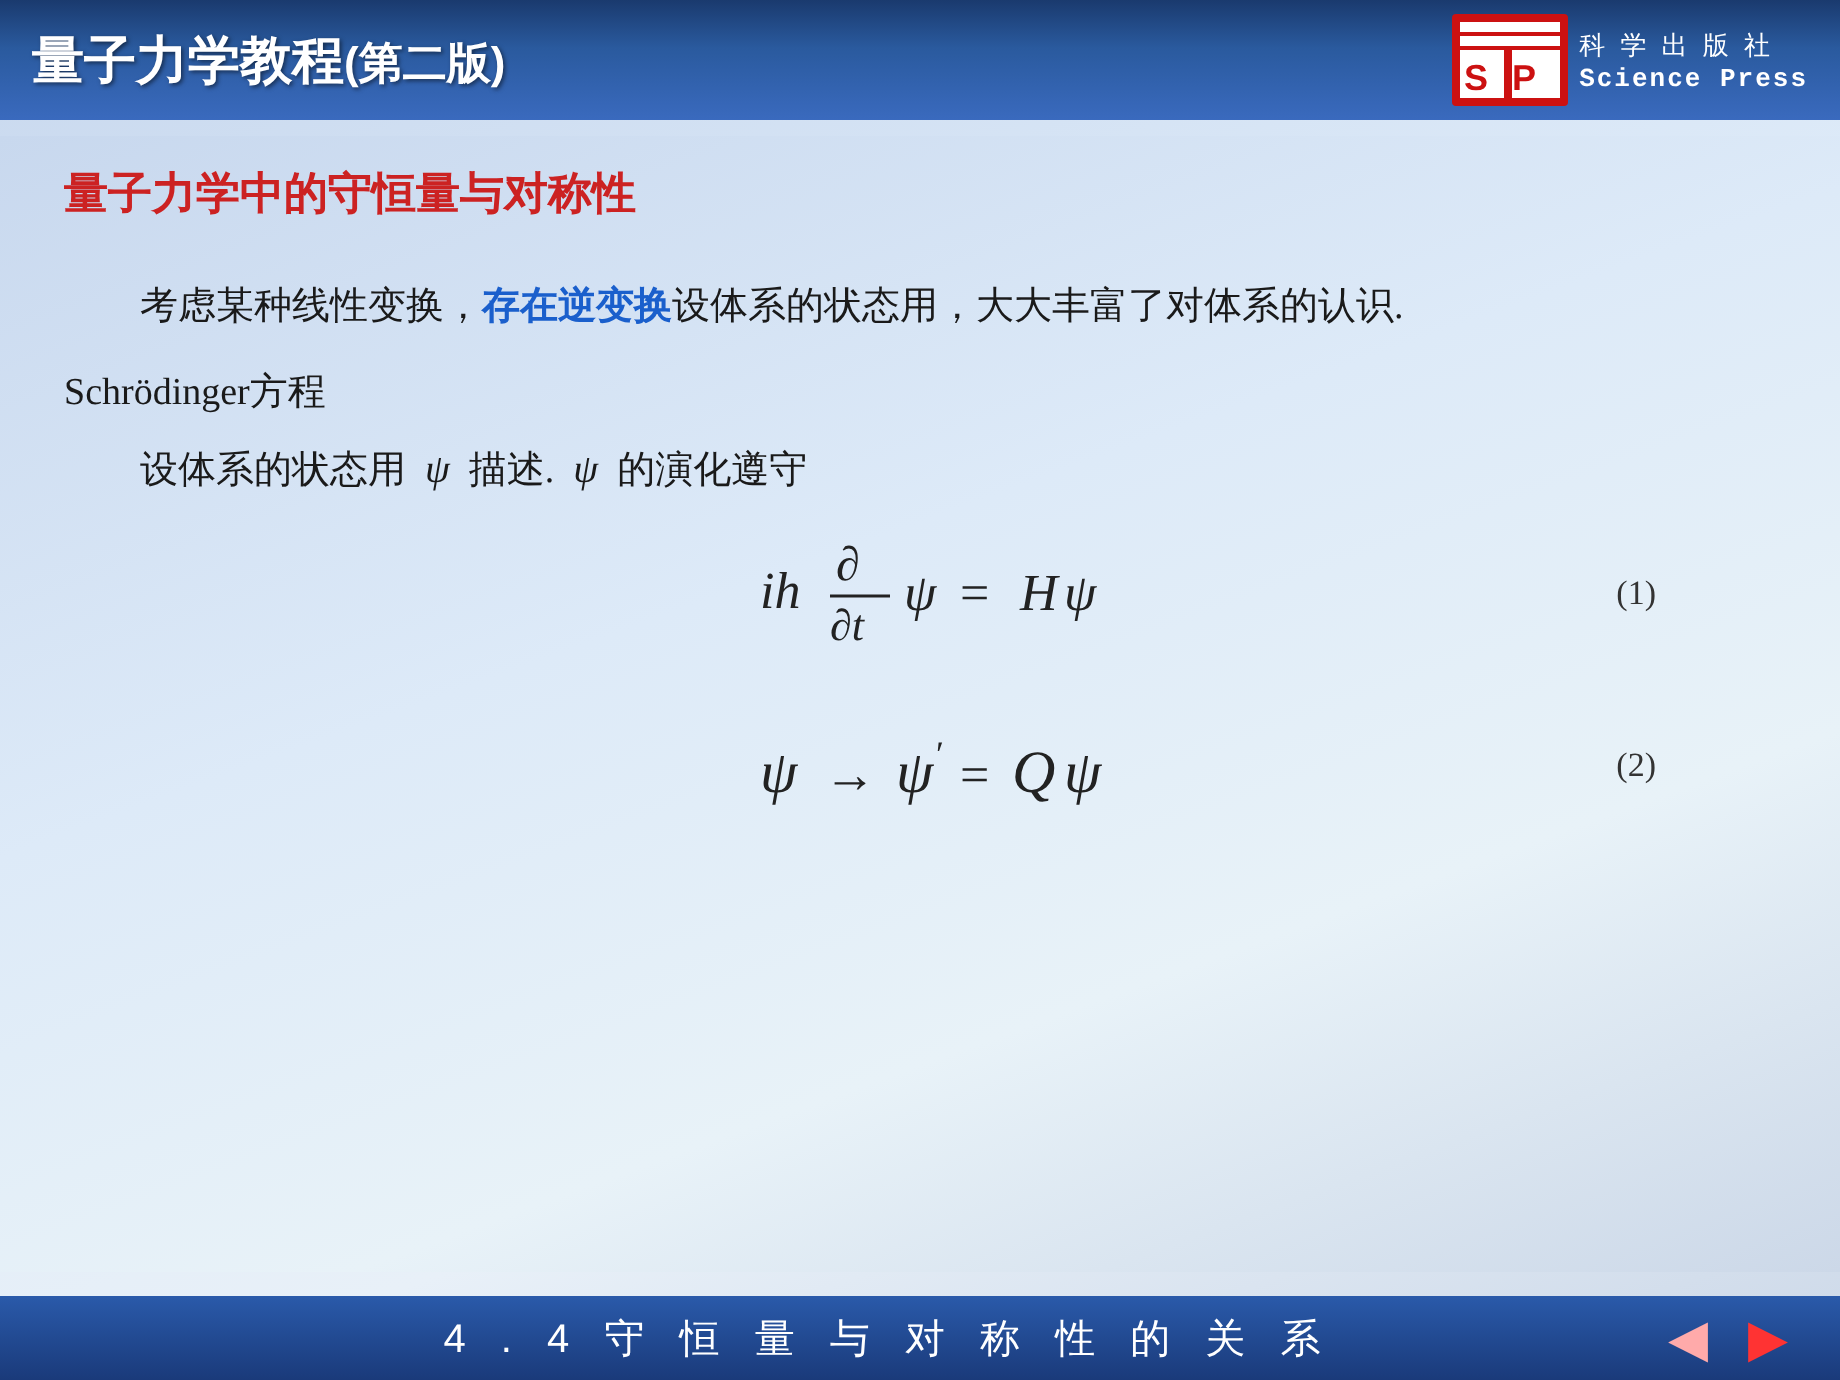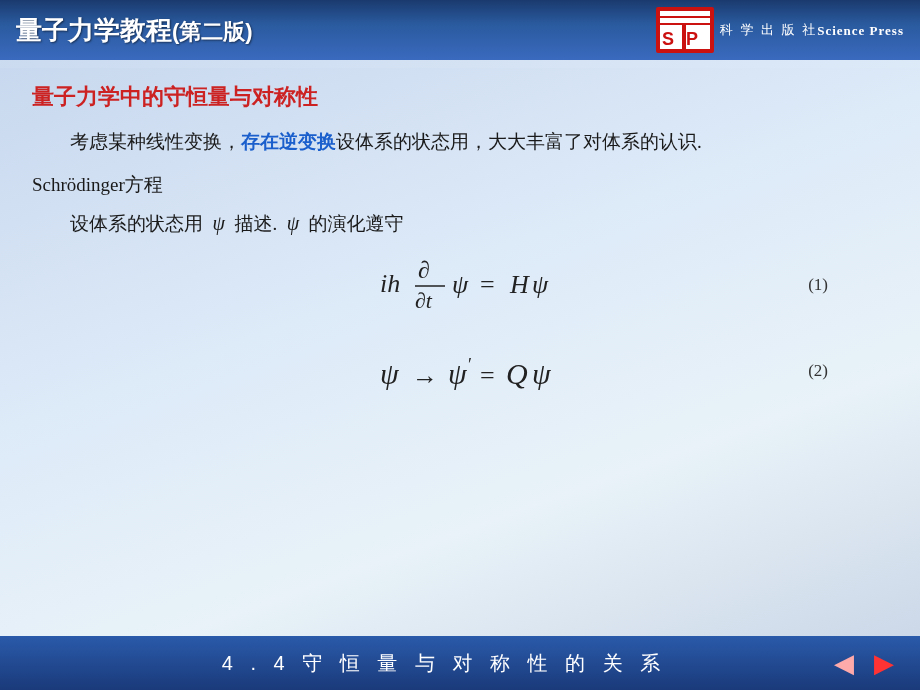--- a/index.html
+++ b/index.html
@@ -46,56 +46,56 @@
     }
 
     .header-logo {
       display: flex;
       align-items: center;
       gap: 6px;
     }
 
     .logo-text-area {
       display: flex;
-      flex-direction: row;
-      align-items: flex-end;
+      flex-direction: column;
+      align-items: flex-start;
     }
 
     .logo-chinese {
       font-size: 13px;
       color: #ffffff;
       font-family: "SimHei", sans-serif;
       letter-spacing: 2px;
     }
 
     .logo-english {
       font-size: 13px;
       color: #ffffff;
-      font-family: Liberation Serif, serif;
+      font-family: Liberation Mono, monospace;
       font-weight: bold;
       letter-spacing: 1px;
     }
 
     
     .content {
       position: absolute;
       top: 68px;
       left: 0;
       right: 0;
       bottom: 54px;
       padding: 14px 32px 10px 32px;
       background: linear-gradient(160deg, #c8d8ee 0%, #ddeaf8 40%, #e8f2f8 70%, #ccd8e8 100%);
     }
 
     .section-title {
       font-size: 22px;
       font-weight: bold;
       color: #cc2222;
       font-family: "SimHei", "黑体", sans-serif;
-      margin-bottom: 14px;
+      margin-bottom: 26px;
     }
 
     .paragraph {
       font-size: 19px;
       color: #1a1a1a;
       line-height: 1.65;
       margin-bottom: 12px;
       text-indent: 2em;
     }
 
@@ -143,21 +143,21 @@
       line-height: 1.65;
       margin-bottom: 6px;
     }
 
     
     .footer {
       position: absolute;
       bottom: 0;
       left: 0;
       right: 0;
-      height: 54px;
+      height: 42px;
       background: linear-gradient(180deg, #2a5aaa 0%, #1a3a7a 100%);
       display: flex;
       align-items: center;
       justify-content: space-between;
       padding: 0 20px;
     }
 
     .footer-text {
       font-size: 20px;
       color: #ffffff;

